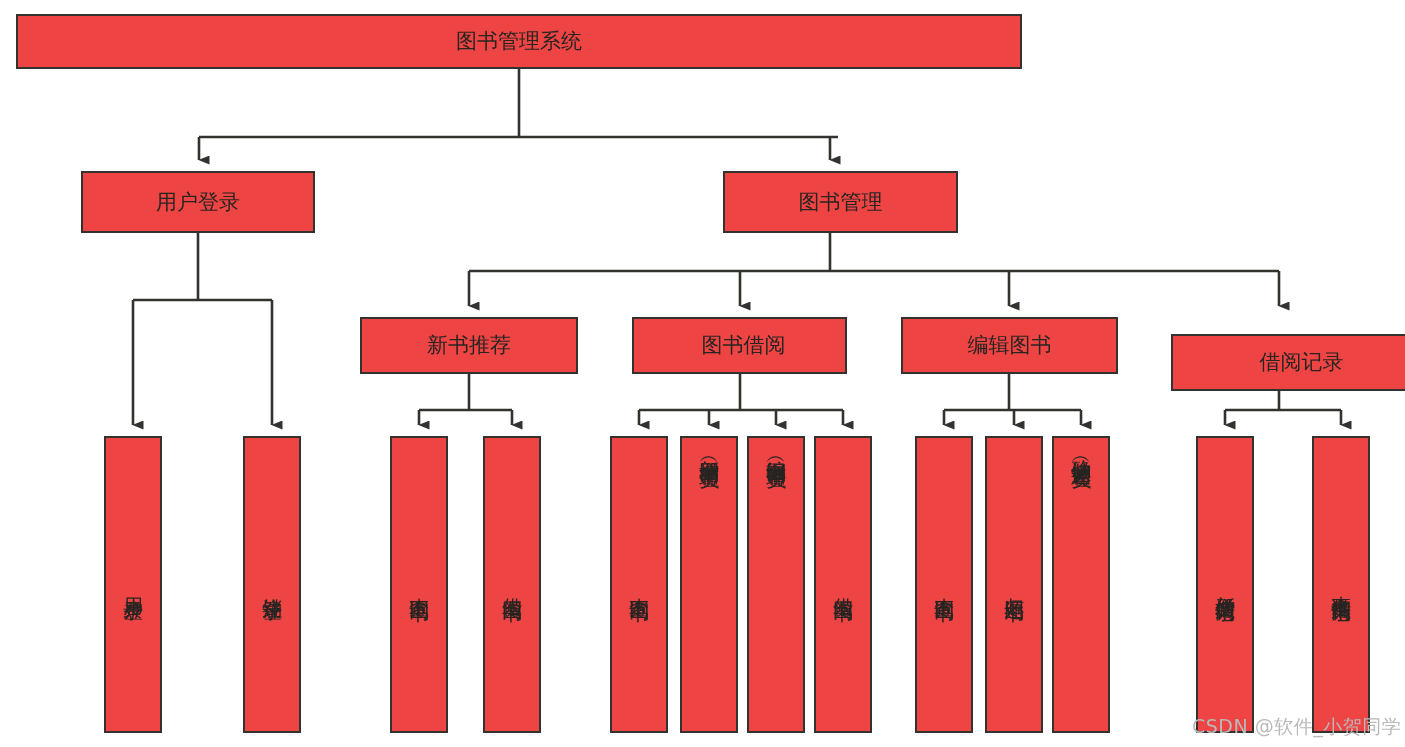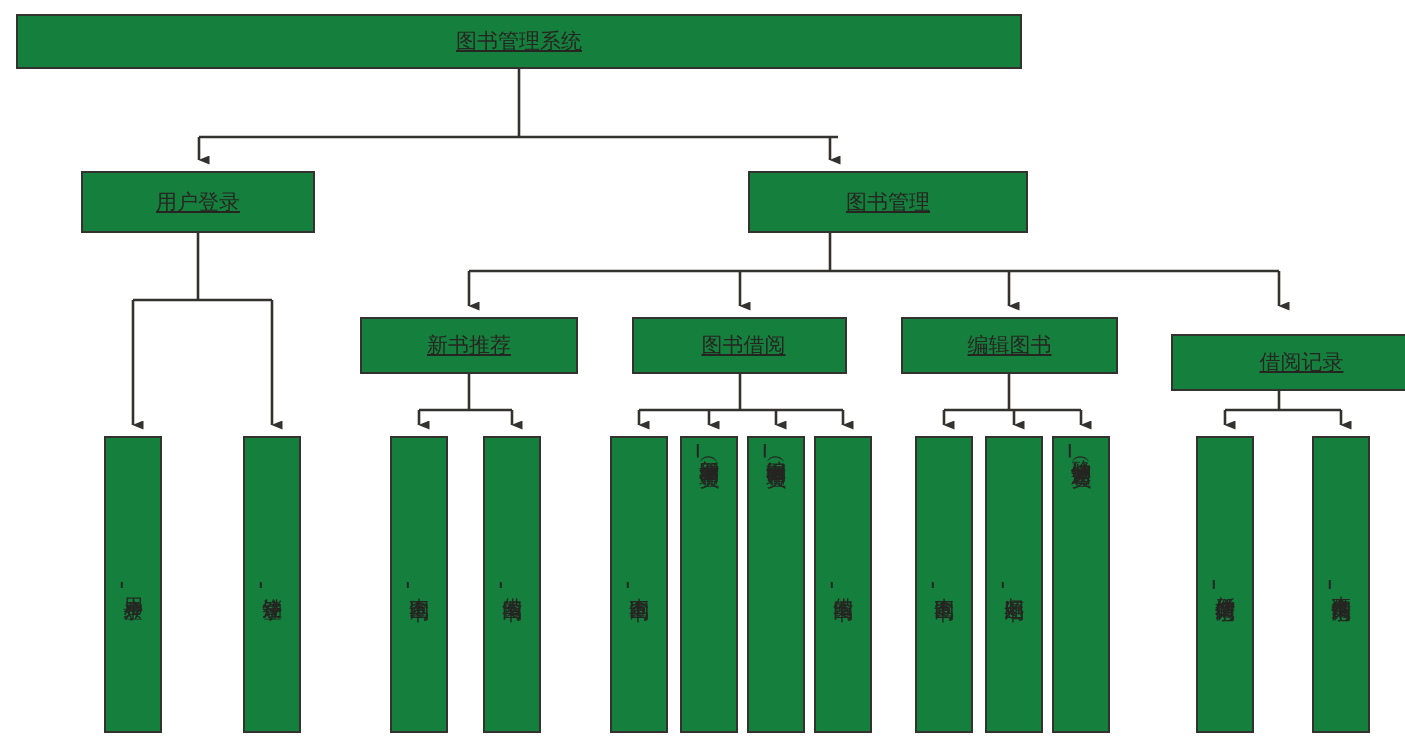--- a/index.html
+++ b/index.html
@@ -22,28 +22,27 @@
     left: 0;
     top: 0;
     width: 1405px;
     height: 747px;
     pointer-events: none;
   }
   .node {
     position: absolute;
     box-sizing: border-box;
     border: 2.5px solid #33322f;
-    background: #15803d;
+    background: #ef4444;
     display: flex;
     align-items: center;
     justify-content: center;
     color: #262522;
     line-height: 1.18;
     text-align: right;
-    text-decoration: underline;
   }
   .node.horizontal {
     font-size: 21px;
   }
   .node.root {
     font-size: 21px;
   }
   .node.vertical {
     writing-mode: vertical-rl;
     text-orientation: upright;
@@ -121,21 +120,21 @@
     </g>
   </svg>
 
   <div class="node root horizontal" style="left:16px; top:14px; width:1006px; height:55px;">
     <span>图书管理系统</span>
   </div>
 
   <div class="node horizontal" style="left:81px; top:171px; width:234px; height:62px;">
     <span>用户登录</span>
   </div>
-  <div class="node horizontal" style="left:748px; top:171px; width:280px; height:62px;">
+  <div class="node horizontal" style="left:723px; top:171px; width:235px; height:62px;">
     <span>图书管理</span>
   </div>
 
   <div class="node horizontal" style="left:360px; top:317px; width:218px; height:57px;">
     <span>新书推荐</span>
   </div>
   <div class="node horizontal" style="left:632px; top:317px; width:215px; height:57px;padding-left:8px;">
     <span>图书借阅</span>
   </div>
   <div class="node horizontal" style="left:901px; top:317px; width:217px; height:57px;">
@@ -178,14 +177,15 @@
   <div class="node vertical toptext" style="left:1052px; top:436px; width:58px; height:297px;">
     <span>确认归还（管理员）</span>
   </div>
   <div class="node vertical" style="left:1196px; top:436px; width:58px; height:297px;">
     <span>新增借阅记录</span>
   </div>
   <div class="node vertical" style="left:1312px; top:436px; width:58px; height:297px;">
     <span>查询借阅记录</span>
   </div>
 
+  <div class="watermark" style="left:1192px; top:714px;">CSDN @软件_小贺同学</div>
 
 </div>
 
 </body></html>

